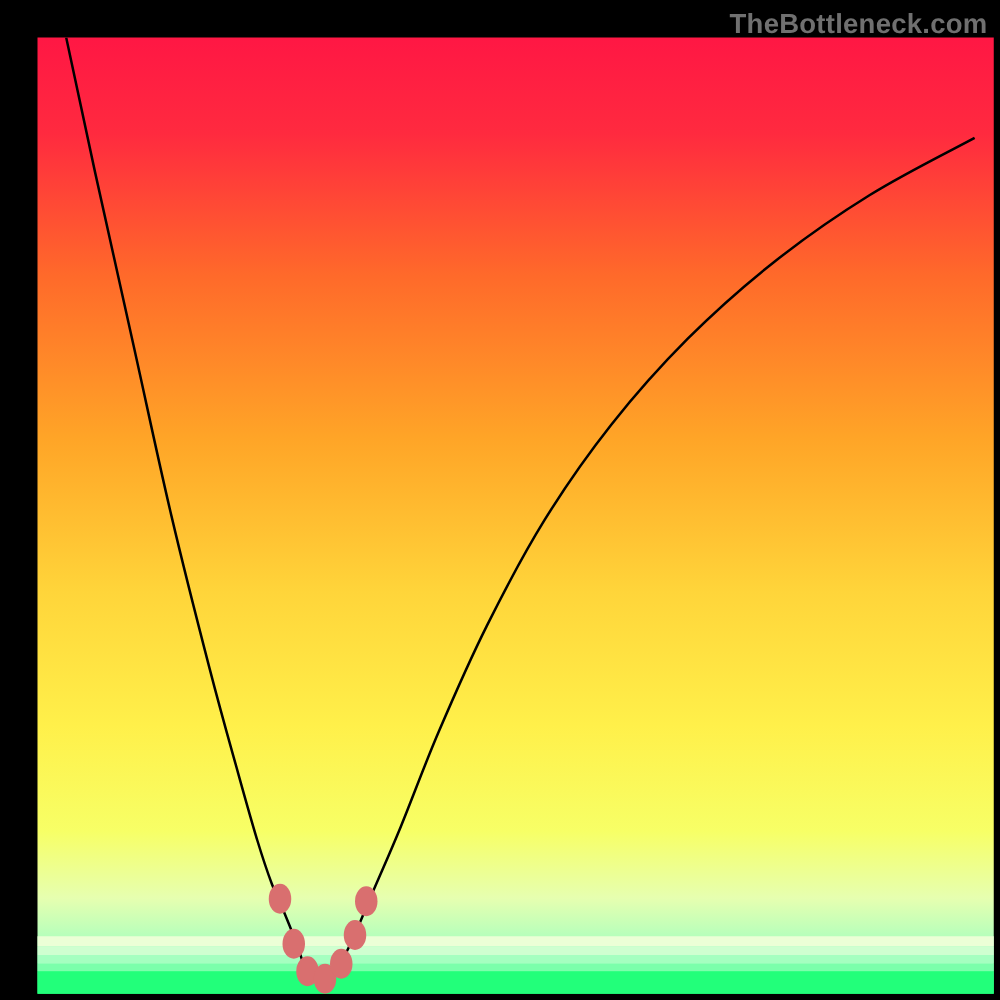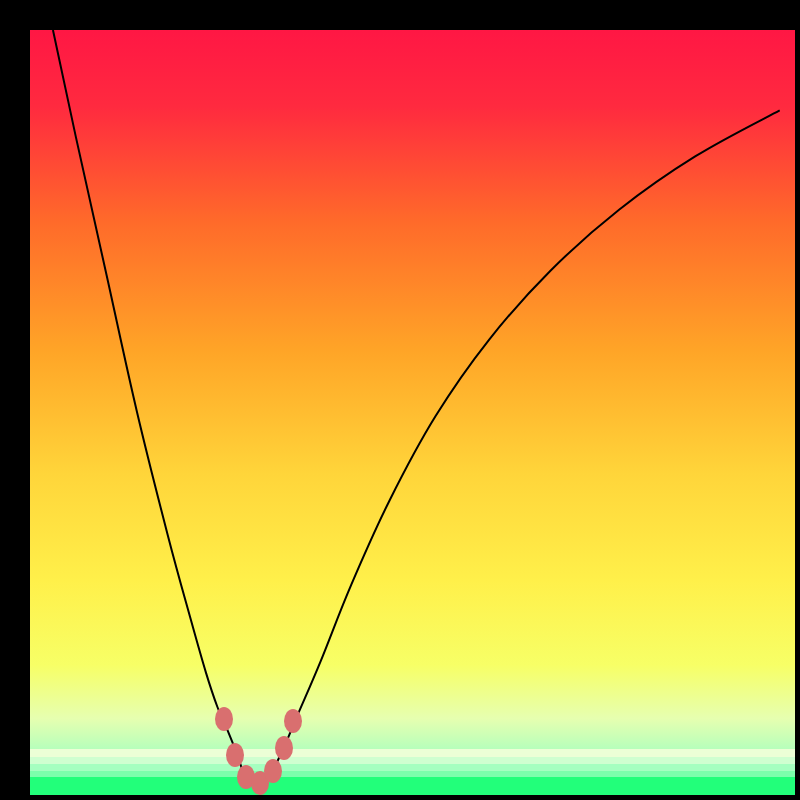--- a/index.html
+++ b/index.html
@@ -39,20 +39,21 @@
   .footer-band {
     position: absolute;
     left: 0; right: 0;
     z-index: 3;
   }
 </style>
 </head>
 <body>
 <div class="stage">
 
+  <div class="watermark">TheBottleneck.com</div>
 
   <div class="plot" id="plot" style="left: 30px; top: 30px; width: 765px; height: 765px;">
     <div class="gradient" id="grad" style="background: linear-gradient(rgb(255, 23, 68) 0%, rgb(255, 42, 63) 10%, rgb(255, 106, 42) 25%, rgb(255, 165, 39) 42%, rgb(255, 213, 58) 58%, rgb(255, 240, 74) 72%, rgb(247, 255, 102) 83%, rgb(230, 255, 176) 90%, rgb(159, 255, 193) 96%, rgb(28, 255, 119) 100%);"></div>
     <svg class="curve" id="curveSvg" viewBox="0 0 100 100" preserveAspectRatio="none">
       <path id="curvePath" fill="none" stroke="#000000" stroke-width="2" d="M 3 0 C 3.54 2.52, 4.74 8.24, 6.00 14.00 C 7.26 19.76, 8.56 25.52, 10.00 32.00 C 11.44 38.48, 12.56 43.88, 14.00 50.00 C 15.44 56.12, 16.74 61.14, 18.00 66.00 C 19.26 70.86, 20.10 73.76, 21.00 77.00 C 21.90 80.24, 22.37 81.93, 23.00 84.00 C 23.63 86.07, 24.00 87.15, 24.50 88.50 C 25.00 89.85, 25.35 90.42, 25.80 91.50 C 26.25 92.58, 26.60 93.46, 27.00 94.50 C 27.40 95.54, 27.64 96.56, 28.00 97.30 C 28.36 98.04, 28.64 98.37, 29.00 98.60 C 29.36 98.83, 29.55 98.87, 30.00 98.60 C 30.45 98.33, 30.96 97.89, 31.50 97.10 C 32.04 96.31, 32.37 95.57, 33.00 94.20 C 33.63 92.83, 34.10 91.61, 35.00 89.50 C 35.90 87.39, 36.74 85.56, 38.00 82.50 C 39.26 79.44, 40.38 76.28, 42.00 72.50 C 43.62 68.72, 45.02 65.46, 47.00 61.50 C 48.98 57.54, 50.66 54.28, 53.00 50.50 C 55.34 46.72, 57.30 43.92, 60.00 40.50 C 62.70 37.08, 64.94 34.56, 68.00 31.50 C 71.06 28.44, 73.58 26.20, 77.00 23.50 C 80.42 20.80, 83.22 18.84, 87.00 16.50 C 90.78 14.16, 96.02 11.58, 98.00 10.50" vector-effect="non-scaling-stroke"></path>
     </svg>
     <div id="dots">
         <div class="dot" style="width: 18px; height: 24px; background: rgb(217, 111, 111); left: calc(25.3% - 9px); top: calc(90% - 12px);"></div>
         <div class="dot" style="width: 18px; height: 24px; background: rgb(217, 111, 111); left: calc(26.8% - 9px); top: calc(94.8% - 12px);"></div>
         <div class="dot" style="width: 18px; height: 24px; background: rgb(217, 111, 111); left: calc(28.2% - 9px); top: calc(97.6% - 12px);"></div>

